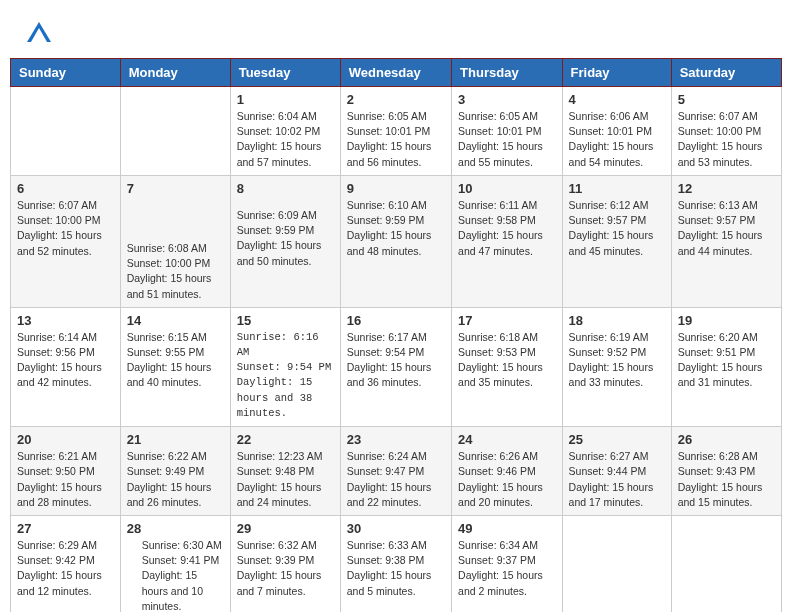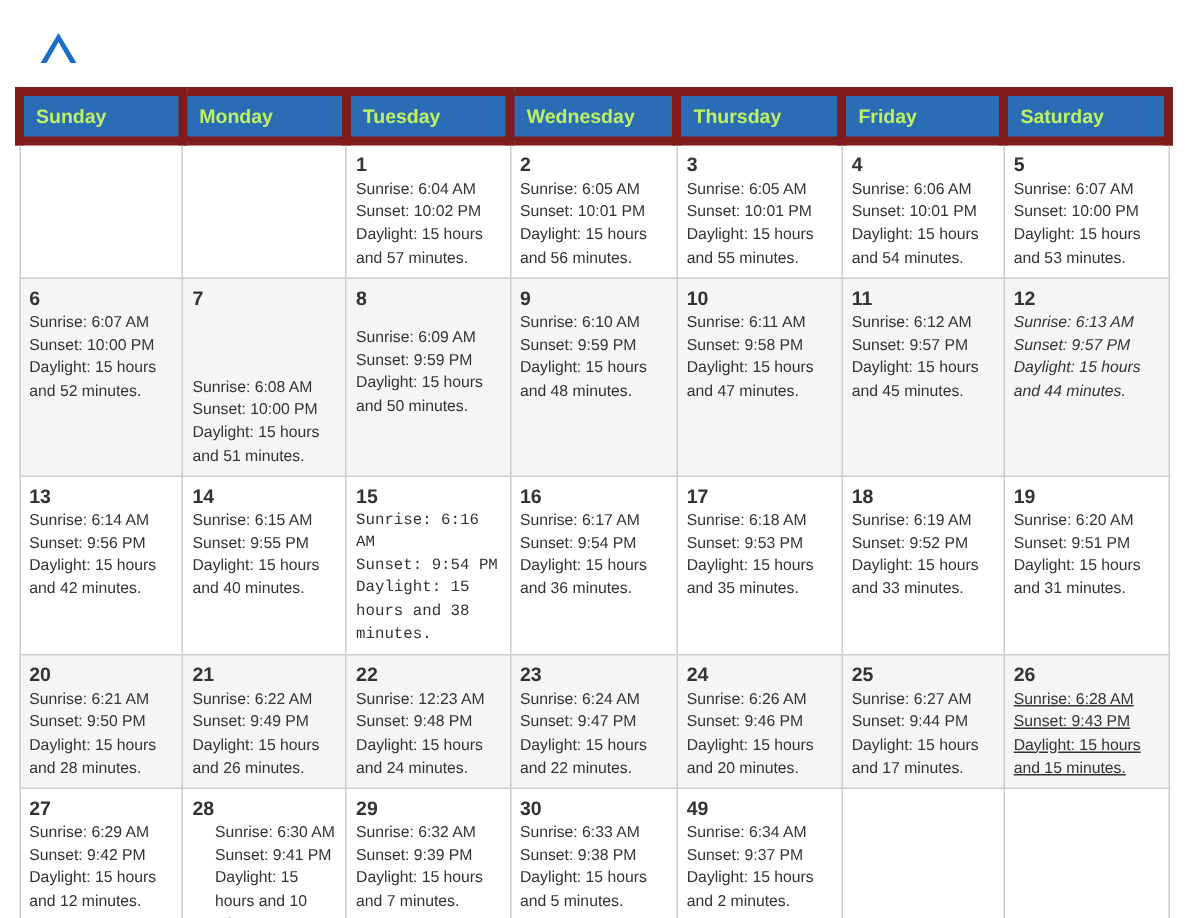--- a/index.html
+++ b/index.html
@@ -52,25 +52,25 @@
       font-size: 16px;
       color: #333;
     }
     .calendar {
       width: 100%;
       border-collapse: collapse;
       margin-top: 5px;
     }
     .calendar th {
       background-color: #2a6db5;
-      color: #bef264;
+      color: #ffffff;
       text-align: left;
       padding: 6px 8px;
       font-size: 13px;
-      border: 6px solid #7f1d1d;
+      border: 1px solid #7f1d1d;
     }
     .calendar td {
       vertical-align: top;
       border: 1px solid #ccc;
       padding: 5px 6px;
       width: 113px;
       min-height: 80px;
       font-size: 11px;
       color: #333;
     }
@@ -191,21 +191,21 @@
 Daylight: 15 hours and 47 minutes.</div>
         </td>
         <td>
           <span class="day-num">11</span>
           <div class="day-info" style="white-space: pre-line;">Sunrise: 6:12 AM
 Sunset: 9:57 PM
 Daylight: 15 hours and 45 minutes.</div>
         </td>
         <td>
           <span class="day-num">12</span>
-          <div class="day-info" style="white-space: pre-line; font-style: italic;">Sunrise: 6:13 AM
+          <div class="day-info" style="white-space: pre-line;">Sunrise: 6:13 AM
 Sunset: 9:57 PM
 Daylight: 15 hours and 44 minutes.</div>
         </td>
       </tr>
       <tr>
         <td>
           <span class="day-num">13</span>
           <div class="day-info" style="white-space: pre-line;">Sunrise: 6:14 AM
 Sunset: 9:56 PM
 Daylight: 15 hours and 42 minutes.</div>
@@ -279,21 +279,21 @@
 Daylight: 15 hours and 20 minutes.</div>
         </td>
         <td>
           <span class="day-num">25</span>
           <div class="day-info" style="white-space: pre-line;">Sunrise: 6:27 AM
 Sunset: 9:44 PM
 Daylight: 15 hours and 17 minutes.</div>
         </td>
         <td>
           <span class="day-num">26</span>
-          <div class="day-info" style="white-space: pre-line; text-decoration: underline;">Sunrise: 6:28 AM
+          <div class="day-info" style="white-space: pre-line;">Sunrise: 6:28 AM
 Sunset: 9:43 PM
 Daylight: 15 hours and 15 minutes.</div>
         </td>
       </tr>
       <tr>
         <td>
           <span class="day-num">27</span>
           <div class="day-info" style="white-space: pre-line;">Sunrise: 6:29 AM
 Sunset: 9:42 PM
 Daylight: 15 hours and 12 minutes.</div>

